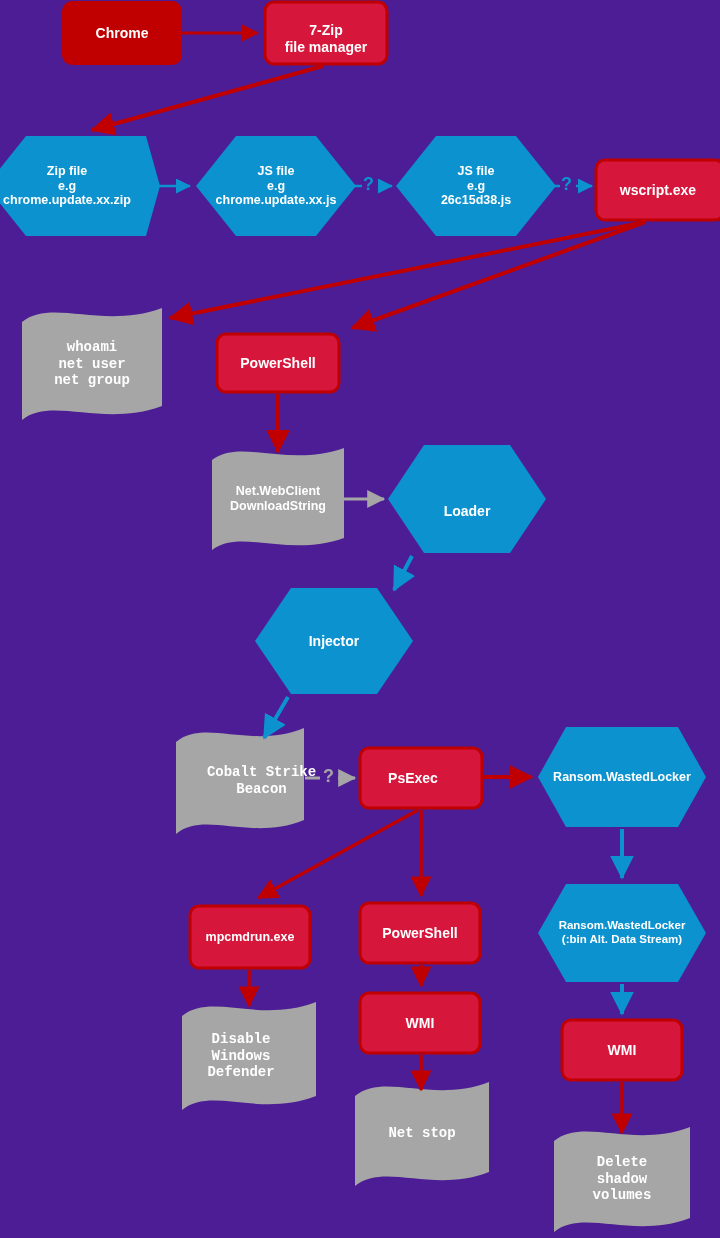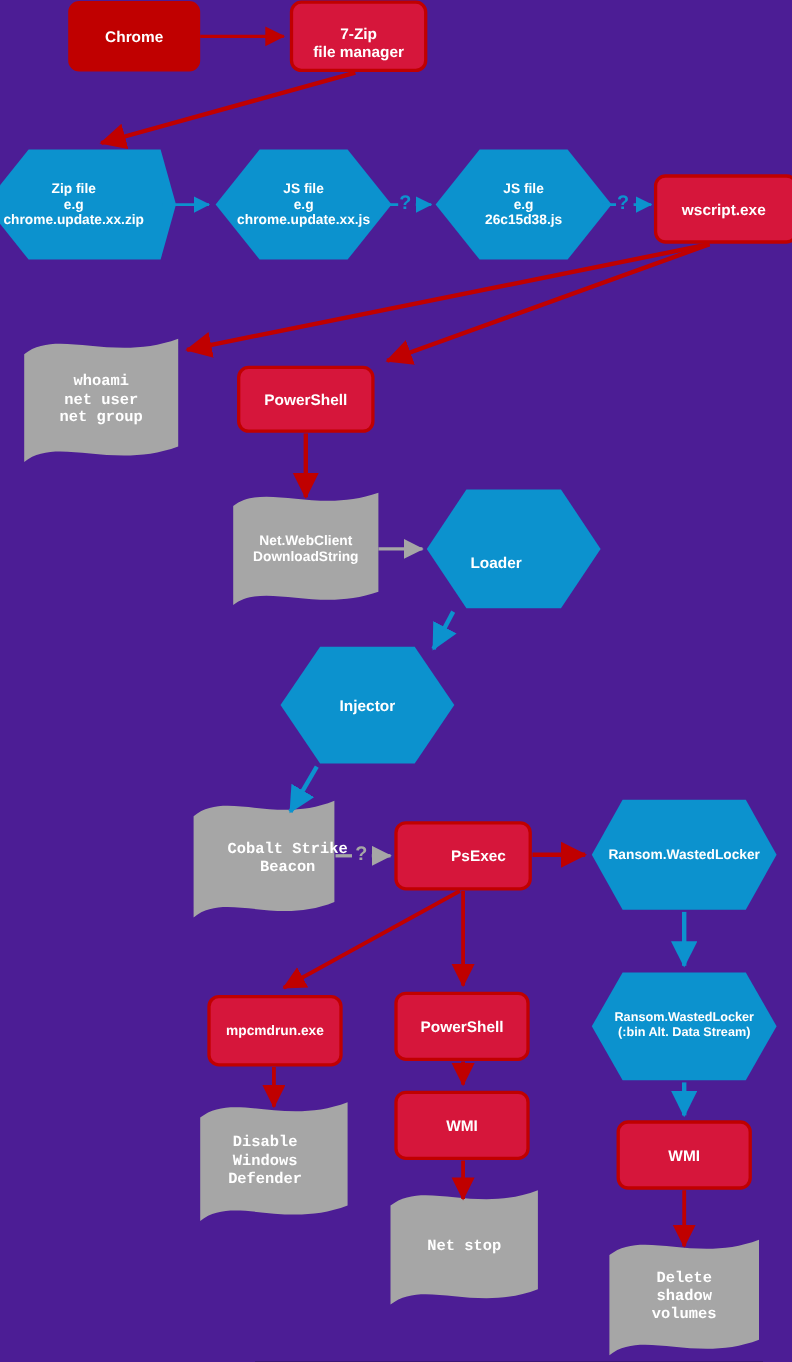--- a/index.html
+++ b/index.html
@@ -203,28 +203,28 @@
 
   <div class="node-label lbl-flag" style="left:22px;top:318px;width:140px;height:92px;">whoami
 net user
 net group</div>
 
   <div class="node-label lbl-box" style="left:217px;top:334px;width:122px;height:58px;">PowerShell</div>
 
   <div class="node-label lbl-sm" style="left:208px;top:458px;width:140px;height:82px;">Net.WebClient
 DownloadString</div>
 
-  <div class="node-label lbl-hex" style="left:372px;top:445px;width:158px;height:132px;">Loader</div>
+  <div class="node-label lbl-hex" style="left:388px;top:445px;width:158px;height:132px;">Loader</div>
 
   <div class="node-label lbl-hex" style="left:255px;top:588px;width:158px;height:106px;">Injector</div>
 
   <div class="node-label lbl-flag" style="left:186px;top:736px;width:151px;height:90px;">Cobalt Strike
 Beacon</div>
 
-  <div class="node-label lbl-box" style="left:374px;top:748px;width:122px;height:60px;">PsExec</div>
+  <div class="node-label lbl-box" style="left:352px;top:748px;width:122px;height:60px;">PsExec</div>
 
   <div class="node-label lbl-sm" style="left:538px;top:727px;width:168px;height:100px;">Ransom.WastedLocker</div>
 
   <div class="node-label lbl-sm" style="left:190px;top:906px;width:120px;height:62px;">mpcmdrun.exe</div>
 
   <div class="node-label lbl-box" style="left:360px;top:903px;width:120px;height:60px;">PowerShell</div>
 
   <div class="node-label lbl-xs" style="left:534px;top:888px;width:176px;height:90px;">Ransom.WastedLocker
 (:bin Alt. Data Stream)</div>
 

